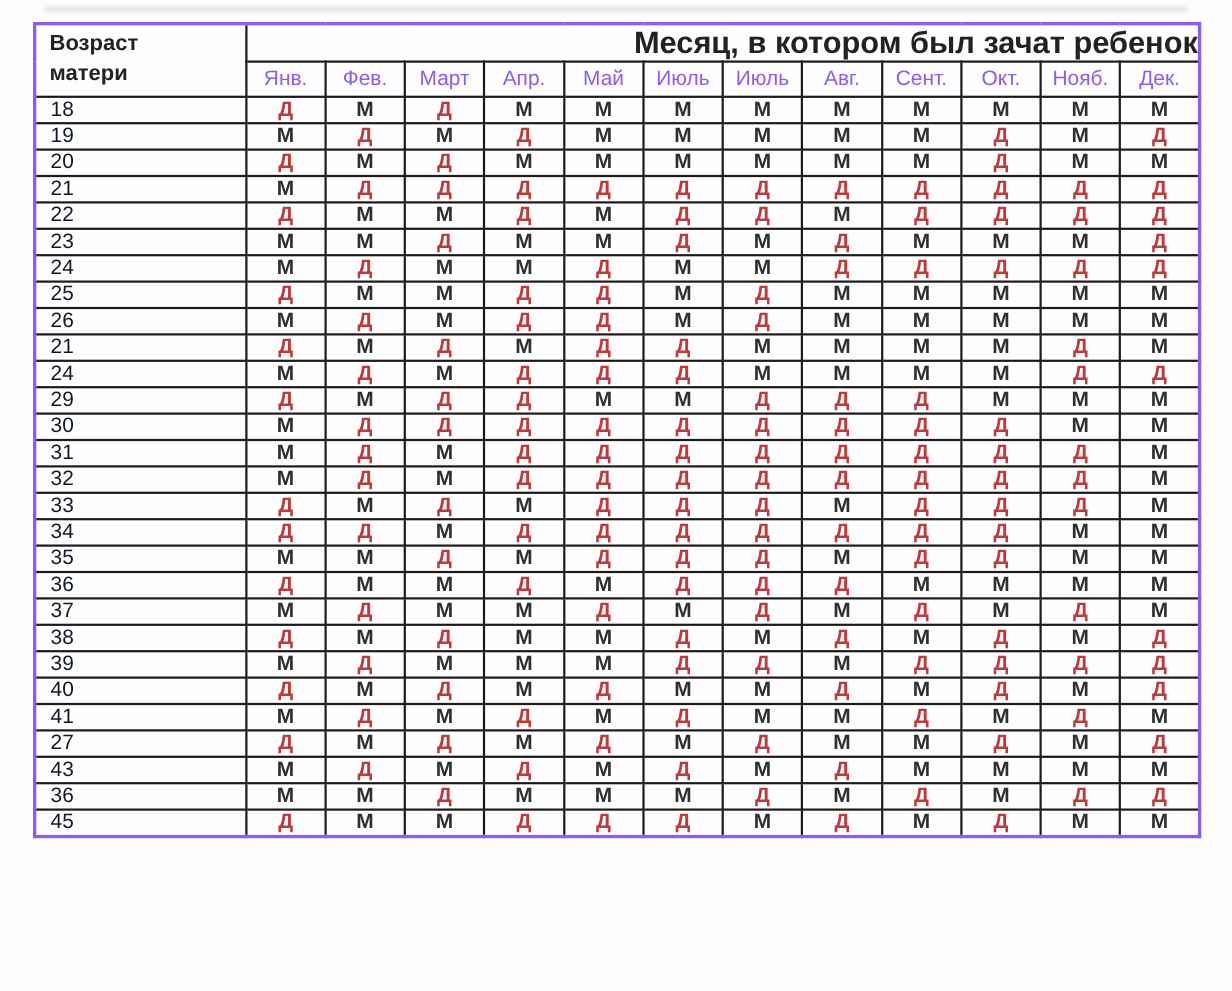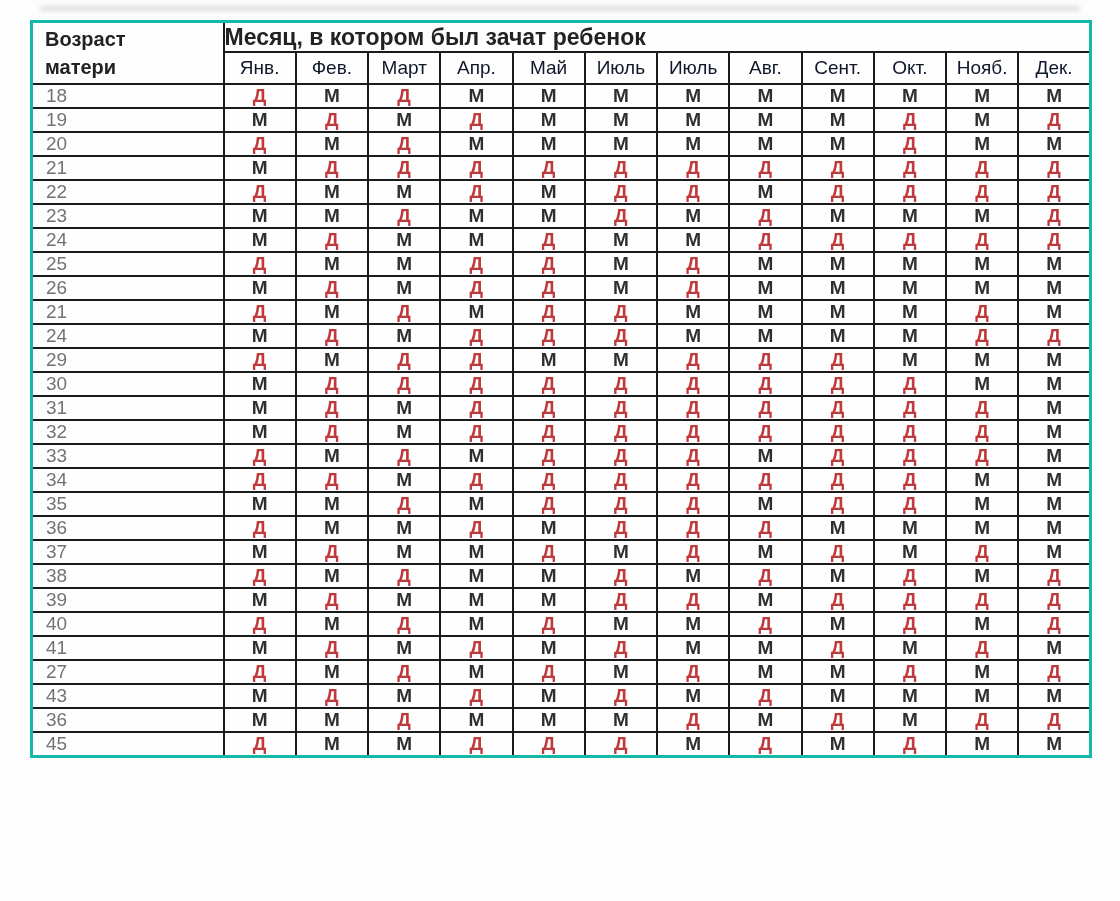--- a/index.html
+++ b/index.html
@@ -27,57 +27,57 @@
   }
   table.calendar {
     position: absolute;
     left: 30px;
     top: 20px;
     width: 1062px;
     height: 688px;
     border-collapse: collapse;
     table-layout: fixed;
     background: #fefefe;
-    border: 3px solid #14b8a6;
+    border: 3px solid #8b5cf6;
   }
   th, td {
     border: 2px solid #1b1b1b;
     padding: 0;
     overflow: hidden;
     white-space: nowrap;
   }
   th.age-header {
     width: 192px;
     text-align: left;
     vertical-align: top;
     padding: 2px 0 0 12px;
     font-size: 20px;
     font-weight: bold;
     color: #222222;
     line-height: 28px;
   }
   th.group-header {
-    text-align: left;
-    font-size: 23px;
+    text-align: right;
+    font-size: 28px;
     font-weight: bold;
     color: #222222;
     height: 28px;
   }
   th.month-name {
     text-align: center;
     font-size: 19px;
     font-weight: normal;
-    color: #0f172a;
+    color: #8b5cf6;
     height: 30px;
   }
   td.age-cell {
     text-align: left;
     padding-left: 13px;
     font-size: 19px;
-    color: #737373;
+    color: #0f172a;
   }
   td.gender-cell {
     text-align: center;
     font-size: 19px;
     font-weight: bold;
   }
   td.gender-cell.girl { color: var(--girl-color, #c0393b); }
   td.gender-cell.boy  { color: var(--boy-color, #2f2f2f); }
 </style>
 </head>

